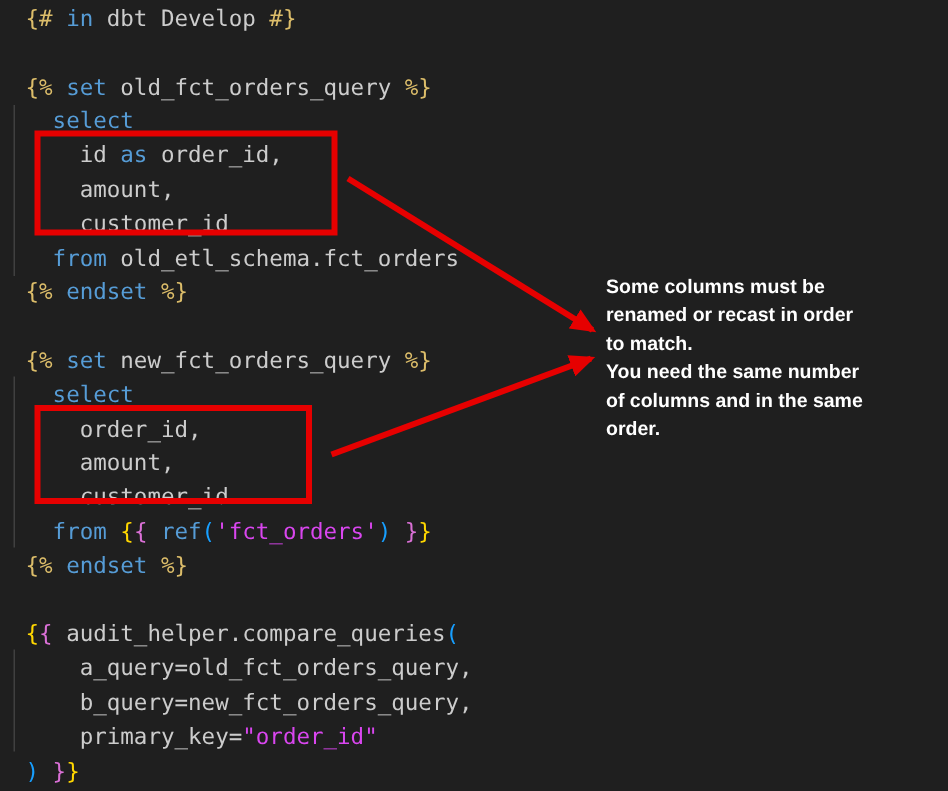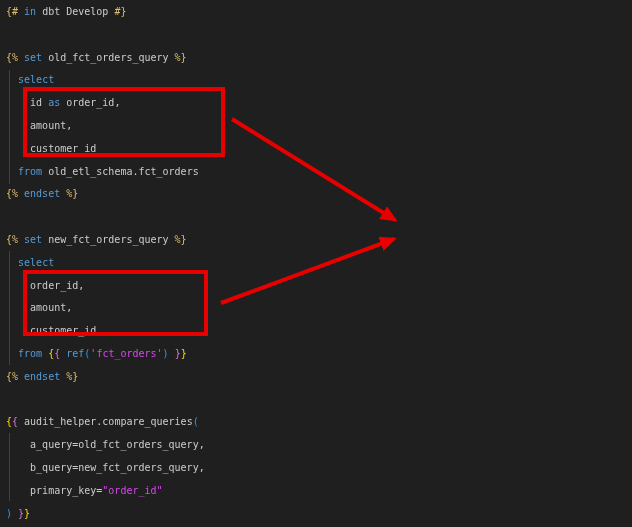--- a/index.html
+++ b/index.html
@@ -9,22 +9,22 @@
     font-family: "DejaVu Sans Mono", "Liberation Mono", monospace;
     overflow: hidden;
   }
   .stage {
     position: relative;
     width: 632px; height: 527px;
     background: #1f1f1f;
   }
   .code {
     position: absolute;
-    left: 6px; top: 1px;
-    font-size: 10px;
+    left: 17px; top: 1px;
+    font-size: 15px;
     line-height: 22.8px;
     color: #cccccc;
     white-space: pre;
   }
   .code-line { height: 22.8px; }
   .tok-w { color: #cccccc; }
   .tok-k { color: #569cd6; }
   .tok-j { color: #dcbd6a; }
   .tok-g { color: #ffd700; }
   .tok-p { color: #da70d6; }
@@ -77,14 +77,20 @@
   <svg class="arrows" viewBox="0 0 632 527">
     <defs>
       <marker id="ah" markerUnits="userSpaceOnUse" markerWidth="18" markerHeight="15" refX="14" refY="7.5" orient="auto">
         <path d="M0,0 L17,7.5 L0,15 Z" fill="#e60000"></path>
       </marker>
     </defs>
     <line x1="232" y1="119" x2="395" y2="220" stroke="#e60000" stroke-width="4" marker-end="url(#ah)"></line>
     <line x1="221" y1="303" x2="394" y2="239" stroke="#e60000" stroke-width="4" marker-end="url(#ah)"></line>
   </svg>
 
+  <div class="note">Some columns must be
+renamed or recast in order
+to match.
+You need the same number
+of columns and in the same
+order.</div>
 
 </div>
 
 </body></html>

